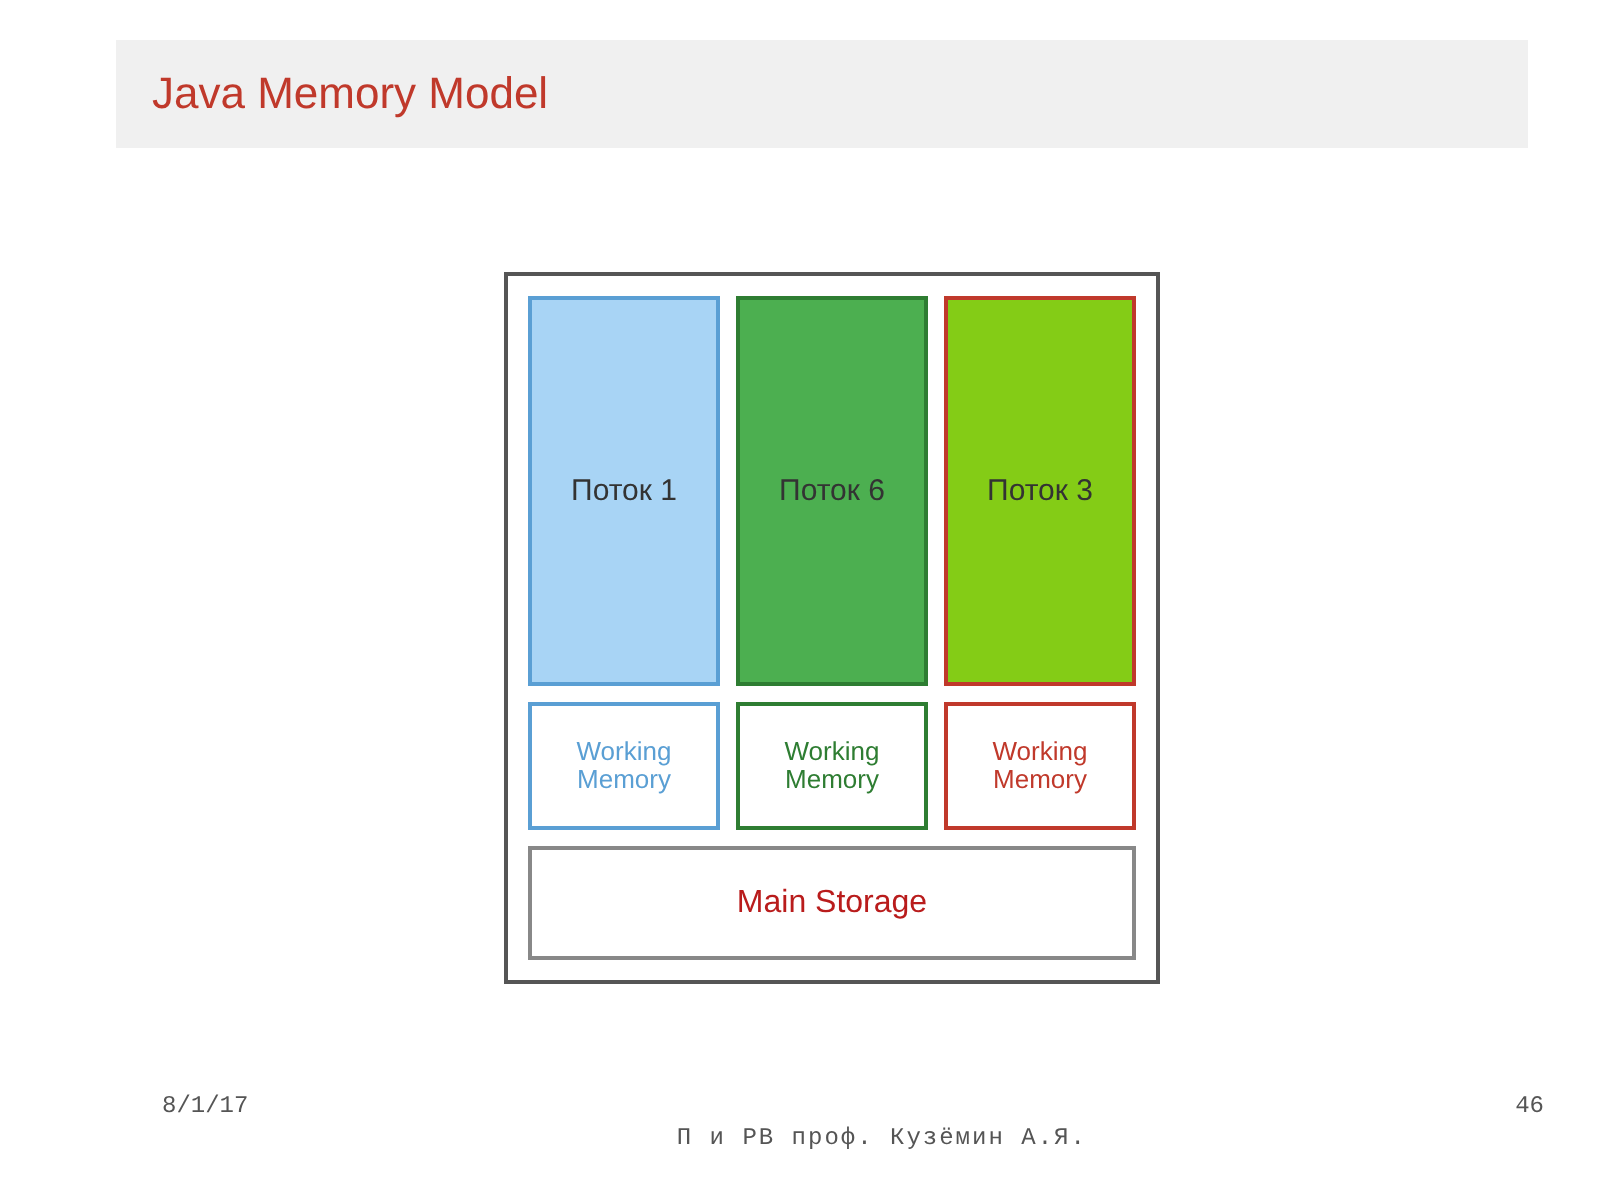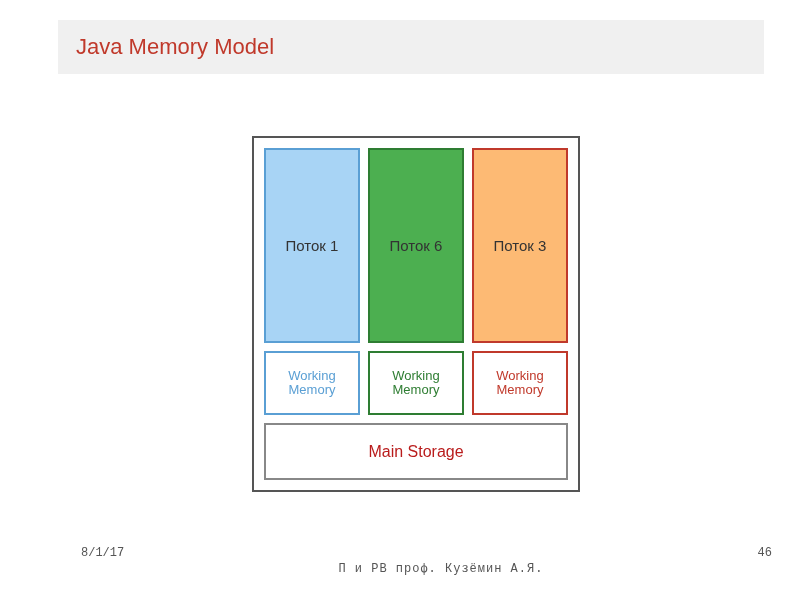--- a/index.html
+++ b/index.html
@@ -50,21 +50,21 @@
       flex: 1;
       border: 2px solid;
       display: flex;
       align-items: center;
       justify-content: center;
       color: #333333;
       font-size: 15px;
     }
     .thread-1 { background: #a8d4f5; border-color: #5a9fd4; }
     .thread-2 { background: #4caf50; border-color: #2e7d32; }
-    .thread-3 { background: #fdba74; border-color: #c0392b; }
+    .thread-3 { background: #84cc16; border-color: #c0392b; }
     .working-row {
       display: flex;
       gap: 8px;
       height: 64px;
     }
     .working-box {
       flex: 1;
       border: 2px solid;
       background: #ffffff;
       display: flex;

